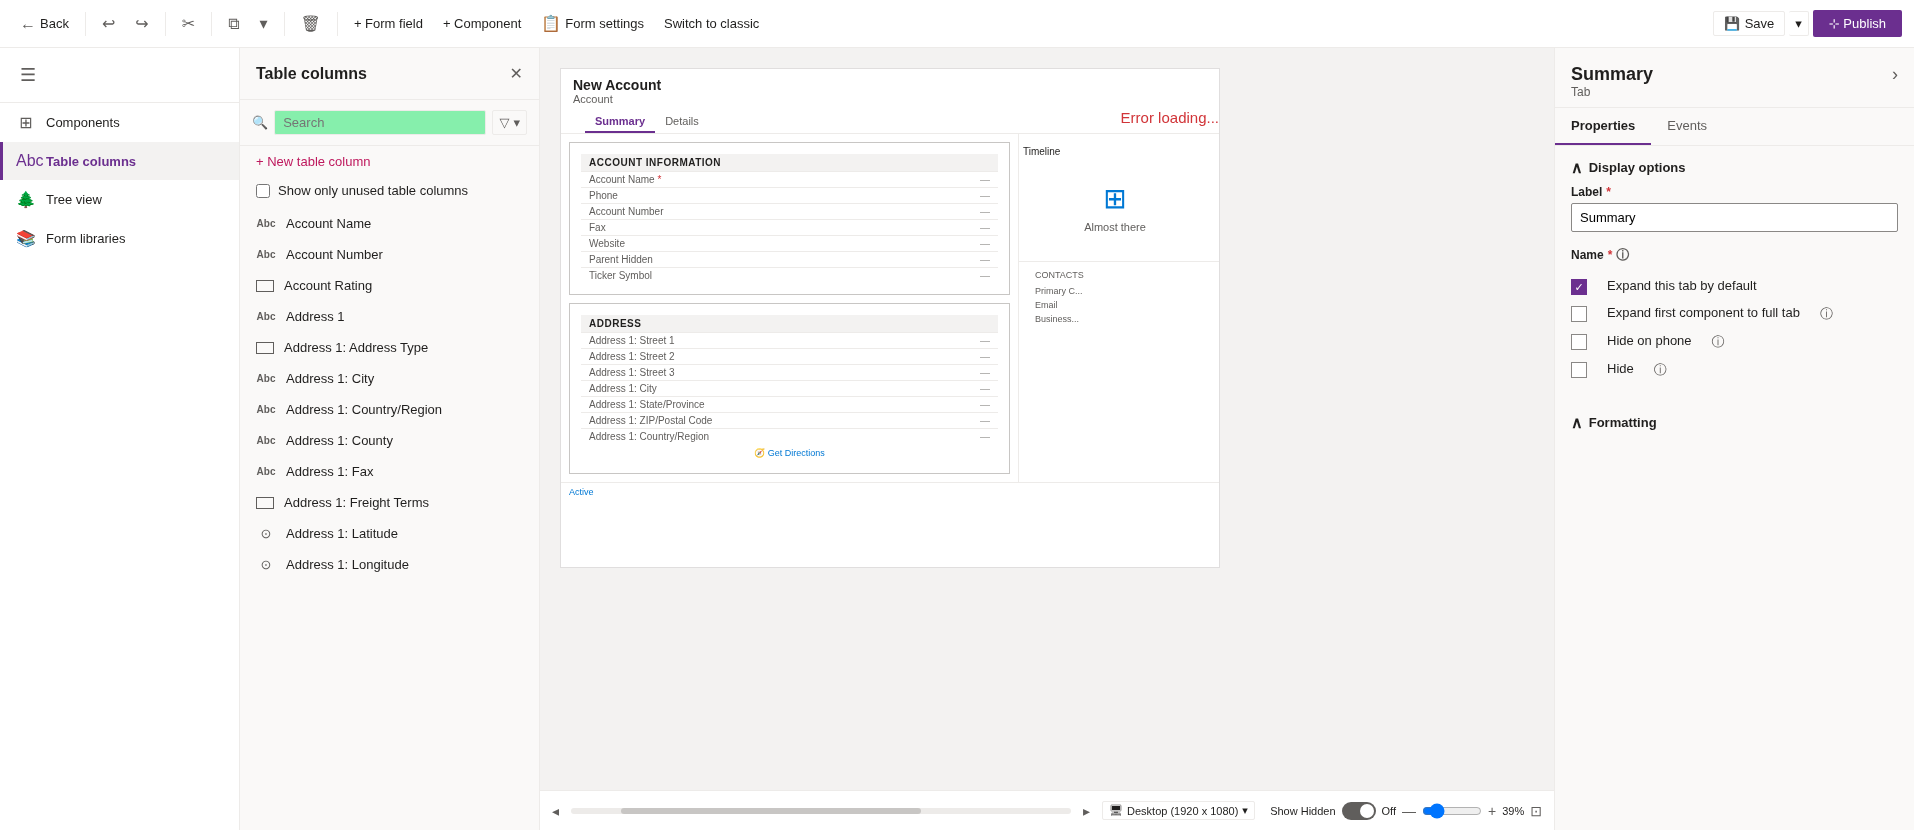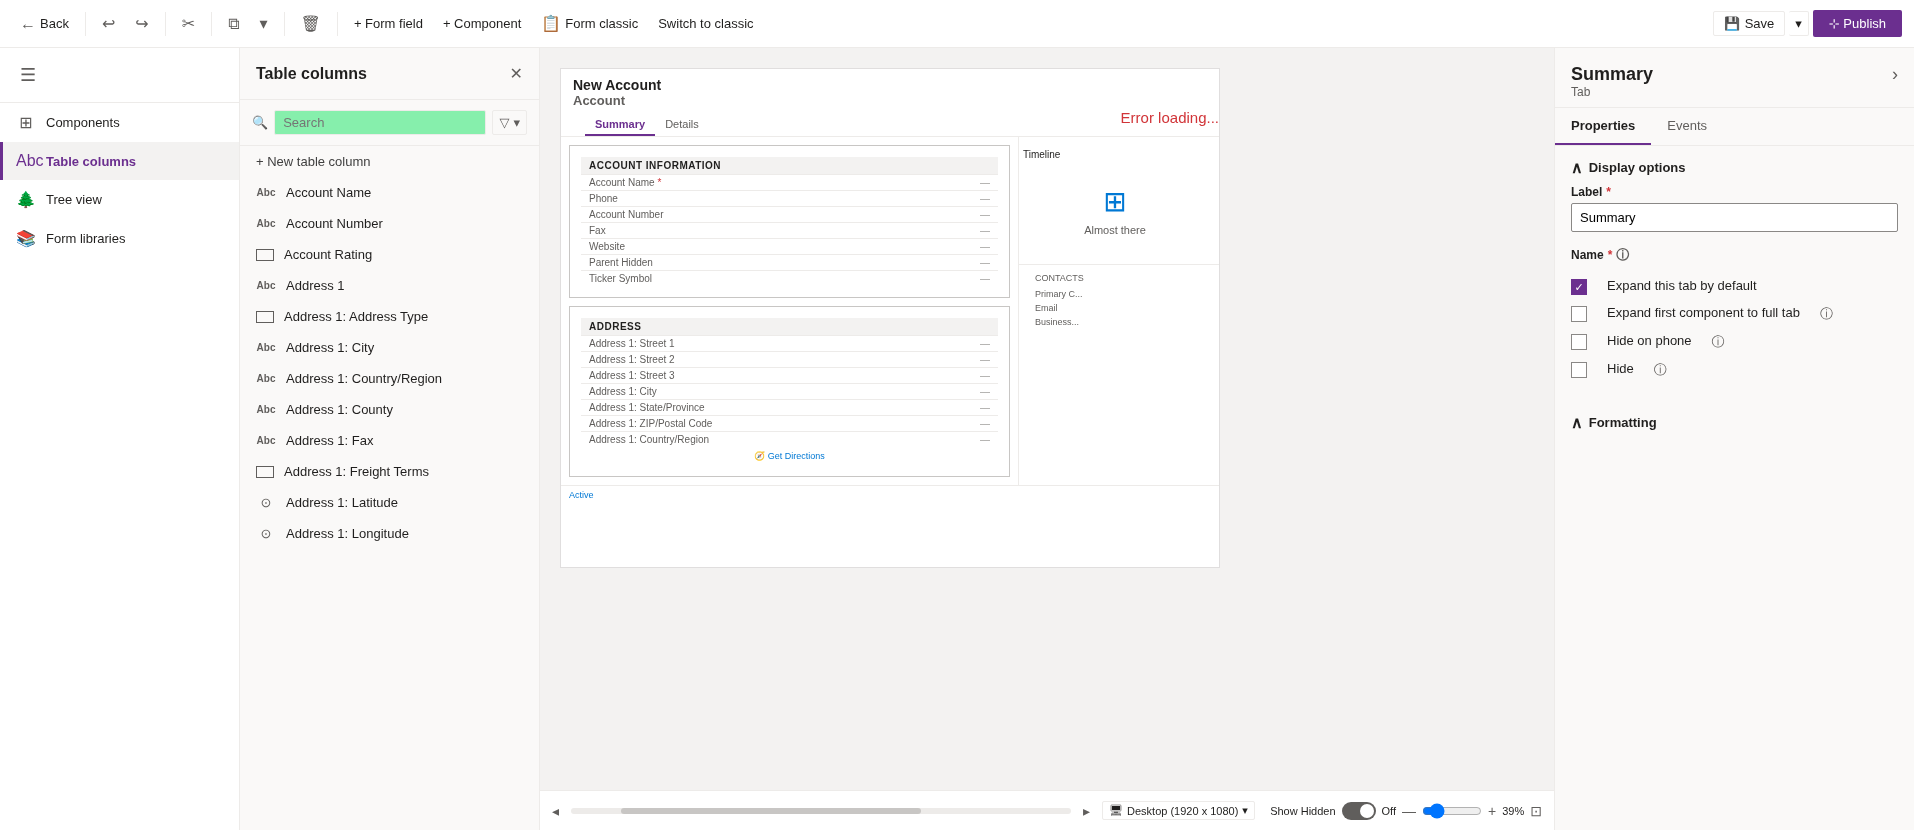--- a/index.html
+++ b/index.html
@@ -99,21 +99,21 @@
       padding: 4px 8px; font-size: 13px; outline: none;
       background: #86efac;
     }
     .filter-btn {
       background: none; border: 1px solid #edebe9; border-radius: 2px;
       padding: 4px 6px; cursor: pointer; display: flex; align-items: center; gap: 4px;
       font-size: 13px; color: #605e5c;
     }
     .add-column-row {
       display: flex; align-items: center; gap: 6px;
-      padding: 8px 16px; cursor: pointer; color: #404040; font-size: 13px;
+      padding: 8px 16px; cursor: pointer; color: #be185d; font-size: 13px;
     }
     .show-unused-row {
       display: flex; align-items: center; gap: 8px;
       padding: 6px 16px 10px; font-size: 13px; color: #201f1e;
     }
     .show-unused-row input[type=checkbox] { width: 14px; height: 14px; }
     .column-list {
       flex: 1; overflow-y: auto;
     }
     .column-item {
@@ -140,21 +140,21 @@
       width: 660px;
       min-height: 500px;
       border: 1px solid #e0dede;
       font-size: 11px;
     }
     .form-preview-header {
       padding: 8px 12px 0;
       border-bottom: 1px solid #edebe9;
     }
     .form-preview-title { font-size: 14px; font-weight: 600; color: #201f1e; }
-    .form-preview-subtitle { font-size: 13px; color: #605e5c; font-weight: bold; }
+    .form-preview-subtitle { font-size: 11px; color: #605e5c; }
     .form-tabs {
       display: flex; gap: 0;
       padding: 0 12px;
       margin-top: 6px;
     }
     .form-tab {
       padding: 4px 10px; font-size: 11px; cursor: pointer;
       border-bottom: 2px solid transparent; color: #605e5c;
     }
     .form-tab.active { border-bottom: 2px solid #6b2f8f; color: #6b2f8f; font-weight: 600; }
@@ -313,21 +313,21 @@
   </button>
   <div class="toolbar-divider"></div>
   <button class="toolbar-btn">
     <span>+ Form field</span>
   </button>
   <button class="toolbar-btn">
     <span>+ Component</span>
   </button>
   <button class="toolbar-btn">
     <span class="icon">📋</span>
-    <span>Form classic</span>
+    <span>Form settings</span>
   </button>
   <button class="toolbar-btn">
     <span>Switch to classic</span>
   </button>
 
   <div class="toolbar-right">
     <button class="btn-save">
       <span class="icon">💾</span>
       <span>Save</span>
     </button>
@@ -373,20 +373,24 @@
     <div class="panel-search">
       <span style="color:#605e5c;">🔍</span>
       <input type="text" placeholder="Search" style="">
       <button class="filter-btn">
         <span>▽</span>
         <span>▾</span>
       </button>
     </div>
     <div class="add-column-row">
       <span>+ New table column</span>
+    </div>
+    <div class="show-unused-row">
+      <input type="checkbox" style="">
+      <span>Show only unused table columns</span>
     </div>
     <div class="column-list" style="position:relative;">
       <div class="column-item">
         <span class="col-icon" style="font-size:10px;font-weight:700;color:#605e5c;">Abc</span>
         <span>Account Name</span>
       </div>
       <div class="column-item">
         <span class="col-icon" style="font-size:10px;font-weight:700;color:#605e5c;">Abc</span>
         <span>Account Number</span>
       </div>

